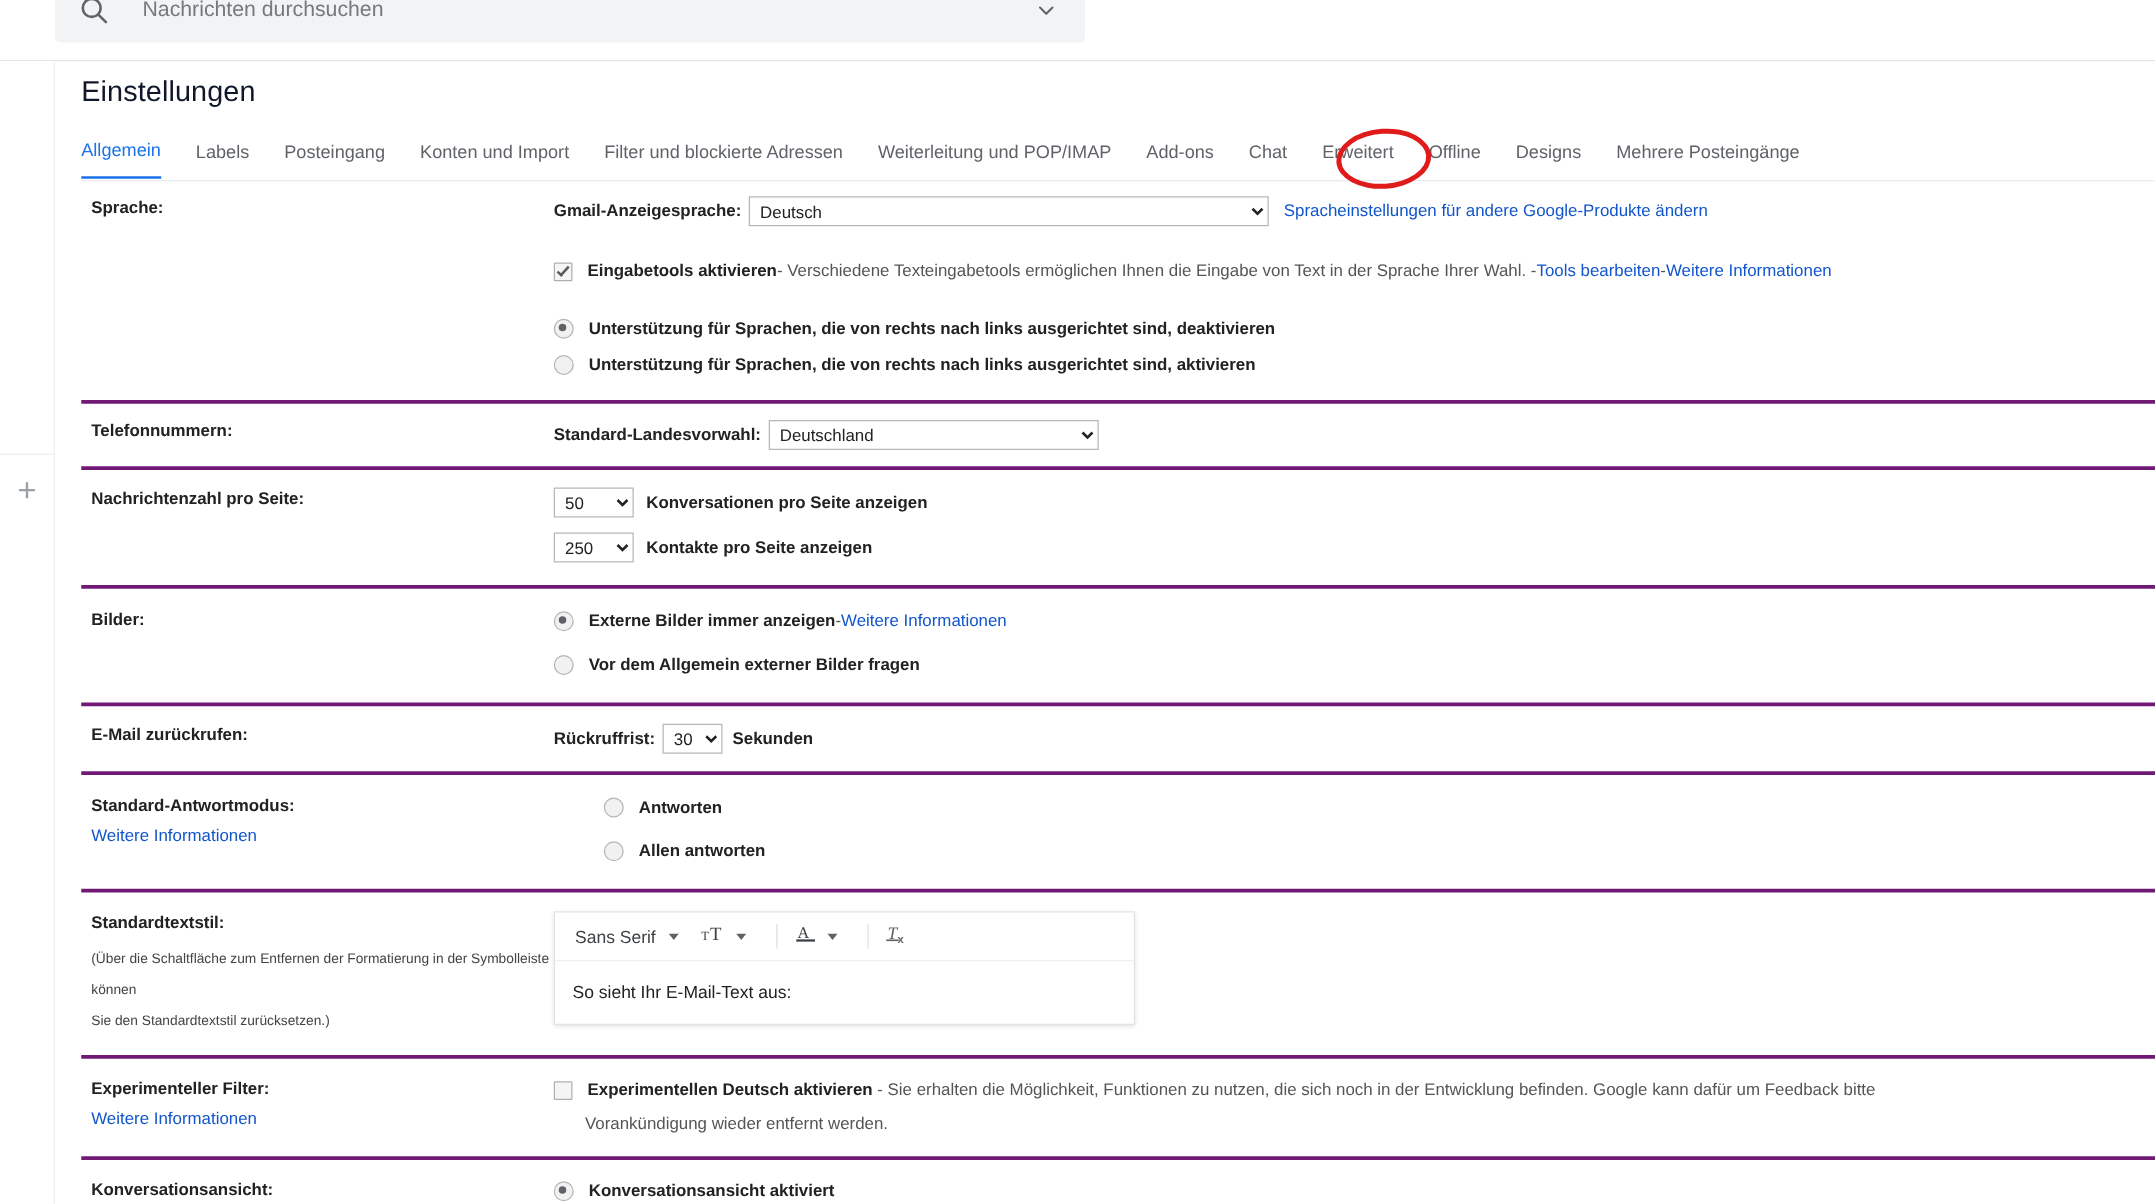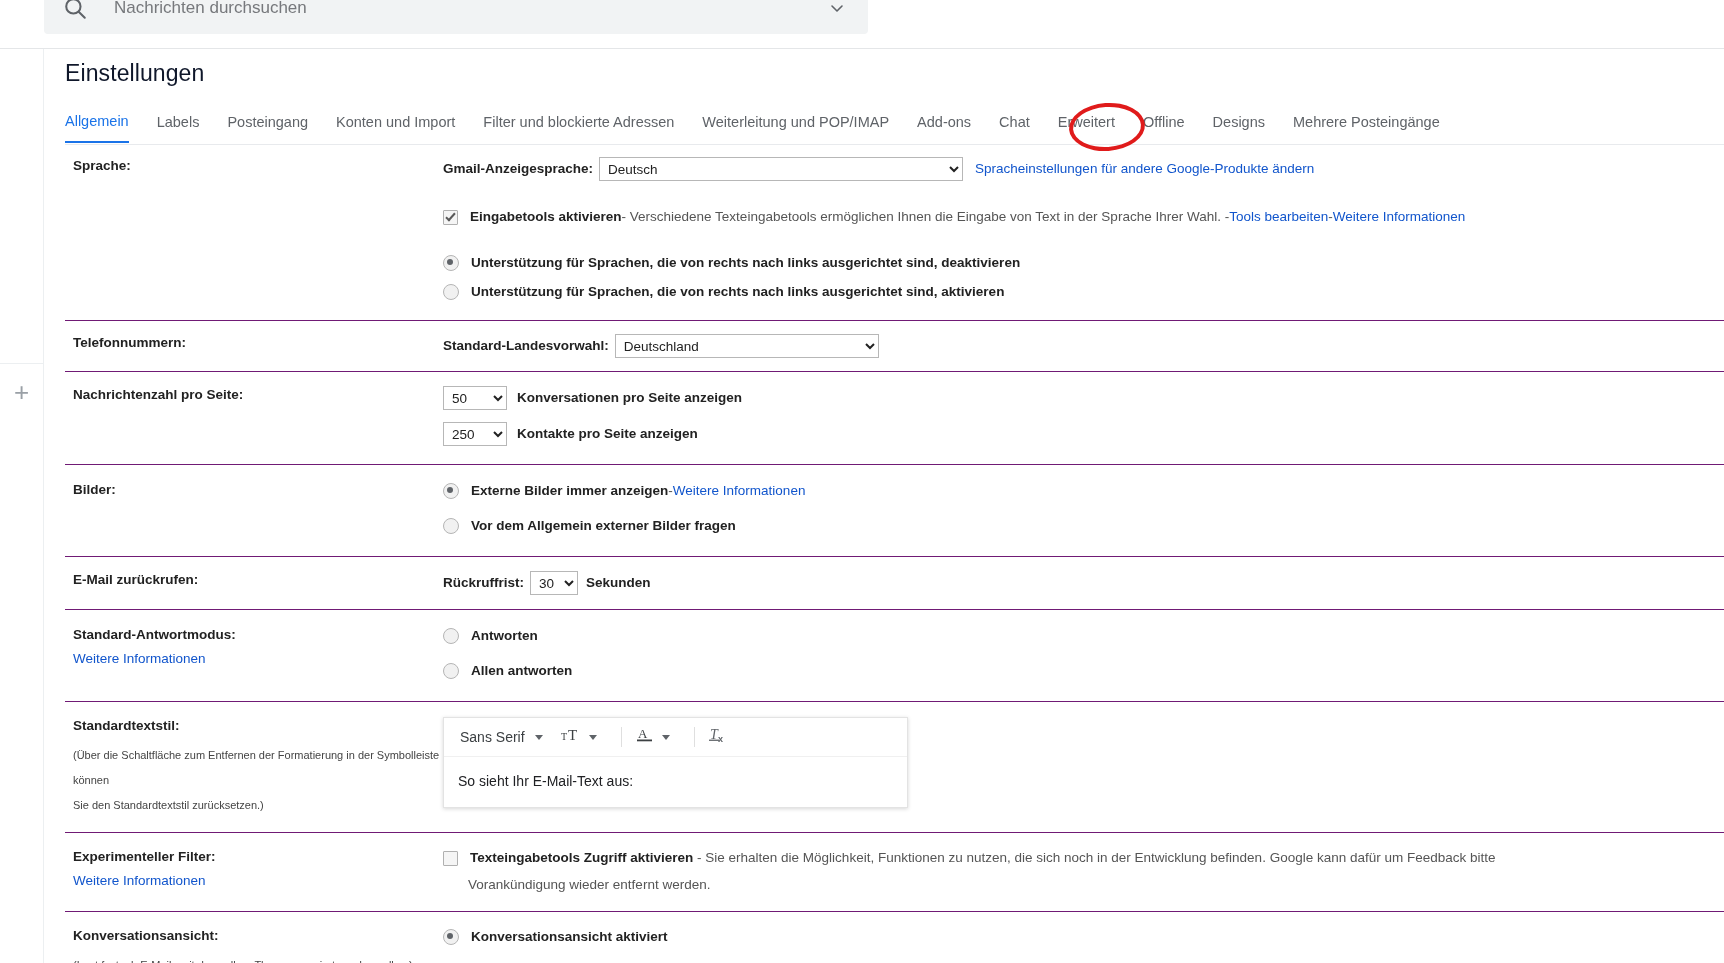--- a/index.html
+++ b/index.html
@@ -156,21 +156,21 @@
 
   
   .settings {
     position: absolute;
     left: 65px;
     top: 145px;
     width: 1659px;
   }
   .srow {
     display: flex;
-    border-bottom: 1px solid #701a75;
+    border-bottom: 3px solid #701a75;
     padding: 14px 0 14px 0;
     box-sizing: border-box;
   }
   .srow:last-child { border-bottom: none; }
   .scol-label {
     width: 378px;
     flex: 0 0 378px;
     padding-left: 8px;
     box-sizing: border-box;
   }
@@ -225,21 +225,21 @@
     font-family: "Liberation Sans", sans-serif;
     font-size: 13.5px;
     color: #222;
     background: #fff;
     border: 1px solid #b7b7b7;
     height: 24px;
     padding: 1px 2px 1px 4px;
     box-sizing: border-box;
     outline: none;
   }
-  select.lang { width: 364px; }
+  select.lang { width: 416px; }
   select.country { width: 264px; }
   select.count { width: 64px; }
   select.undo { width: 48px; }
 
   
   .cbx {
     width: 13px; height: 13px;
     border: 1px solid #b0b0b0;
     background: #f5f5f5;
     display: inline-block;
@@ -465,21 +465,21 @@
       <div class="line">
         <span class="inline-label">Rückruffrist:</span>
         <select class="fake undo">
           <option>30</option>
         </select>
         <span class="bold" style="margin-left:8px;">Sekunden</span>
       </div>
     </div>
   </div>
 
-  <div class="srow" style="padding-top:16px;padding-bottom:20px;">
+  <div class="srow" style="padding-top:16px;padding-bottom:20px;gap:40px;">
     <div class="scol-label">
       <div class="lbl">Standard-Antwortmodus:</div>
       <span class="sublink" style="margin-top:7px;">Weitere Informationen</span>
     </div>
     <div class="scol-body">
       <div class="line">
         <span class="rdo"></span>
         <span class="bold">Antworten</span>
       </div>
       <div class="line" style="margin-top:15px;">
@@ -539,21 +539,21 @@
 
   <div class="srow" style="padding-top:15px;padding-bottom:16px;">
     <div class="scol-label">
       <div class="lbl">Experimenteller Filter:</div>
       <span class="sublink" style="margin-top:7px;">Weitere Informationen</span>
     </div>
     <div class="scol-body">
       <div class="line" style="align-items:flex-start;">
         <span class="cbx" style="margin-top:3px;"></span>
         <span style="display:block;">
-          <span class="bold">Texteingabetools Zugriff aktivieren</span><span class="muted"> - Sie erhalten die Möglichkeit, Funktionen zu nutzen, die sich noch in der Entwicklung befinden. Google kann dafür um Feedback bitte</span>
+          <span class="bold">Experimentellen Deutsch aktivieren</span><span class="muted"> - Sie erhalten die Möglichkeit, Funktionen zu nutzen, die sich noch in der Entwicklung befinden. Google kann dafür um Feedback bitte</span>
         </span>
       </div>
       <div class="line" style="margin-top:7px;padding-left:25px;">
         <span class="muted">Vorankündigung wieder entfernt werden.</span>
       </div>
     </div>
   </div>
 
   <div class="srow" style="padding-top:15px;padding-bottom:14px;border-bottom:none;">
     <div class="scol-label">

